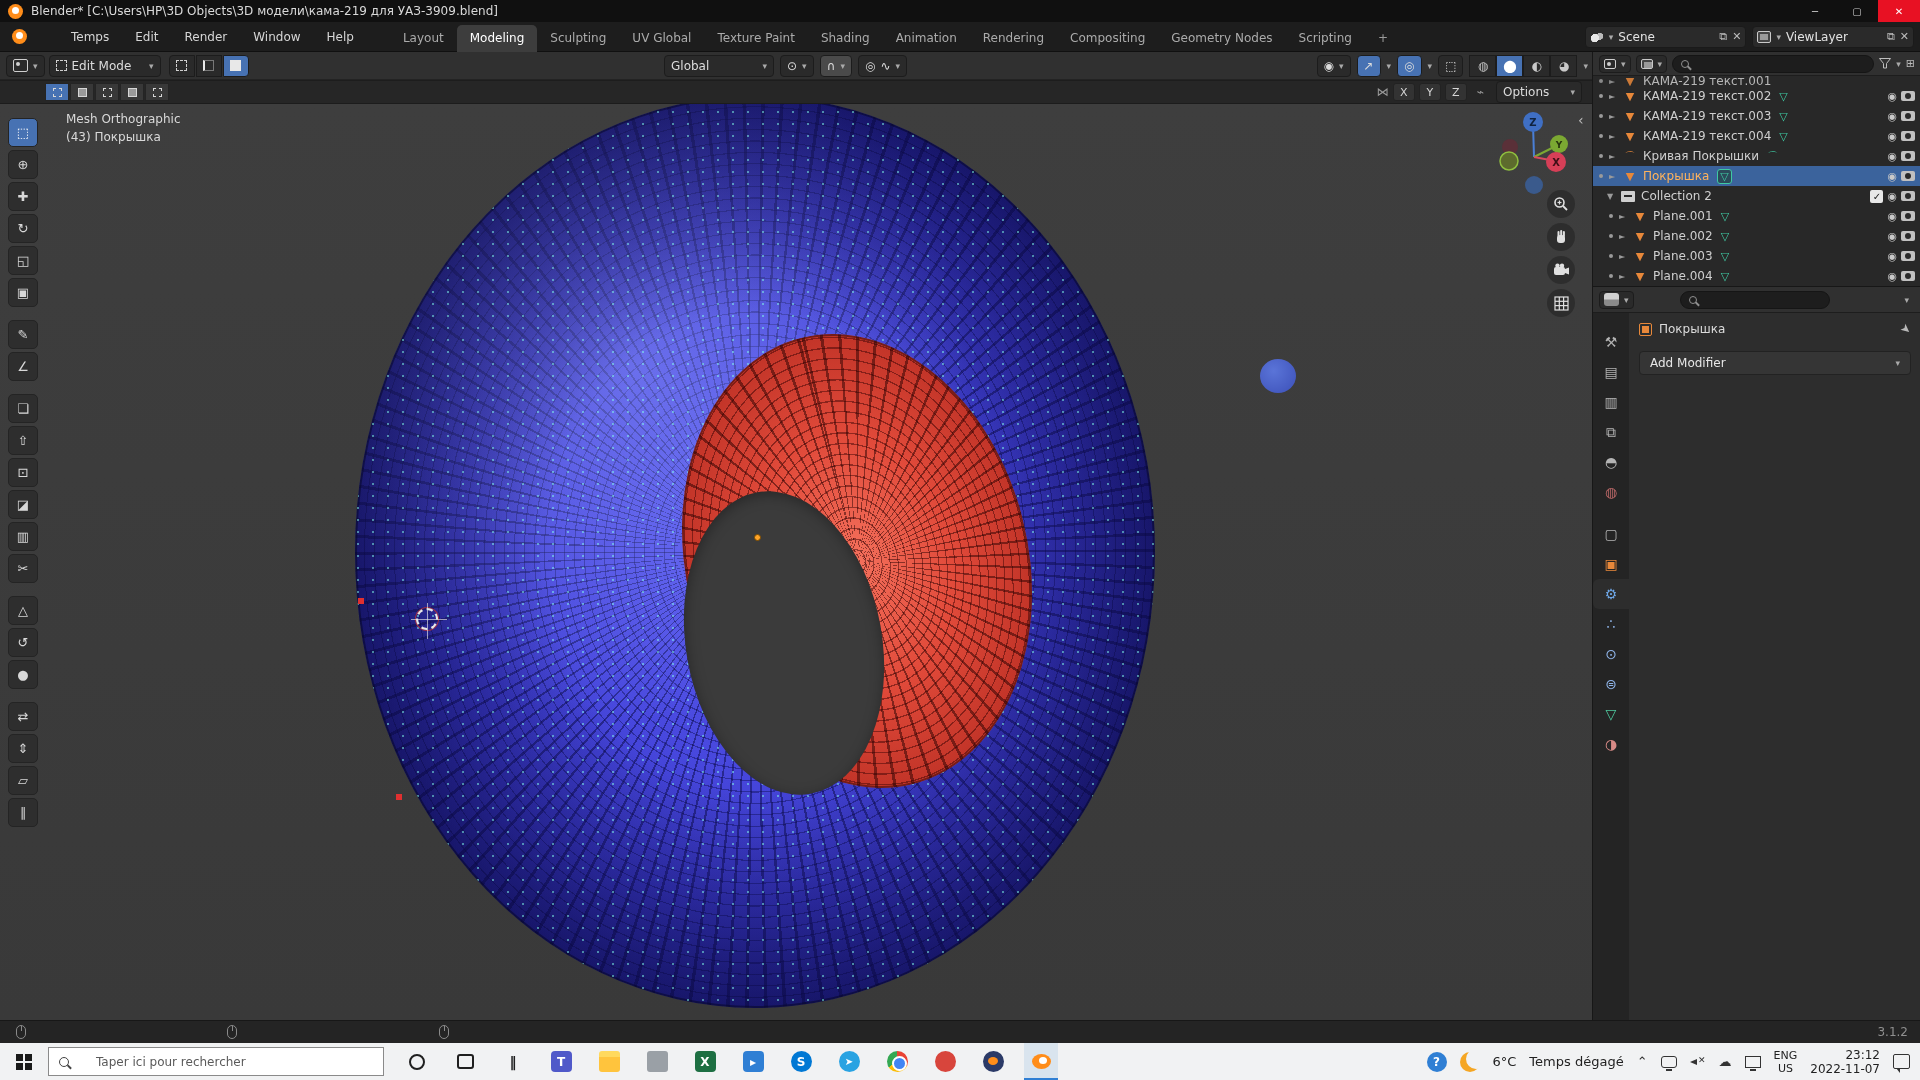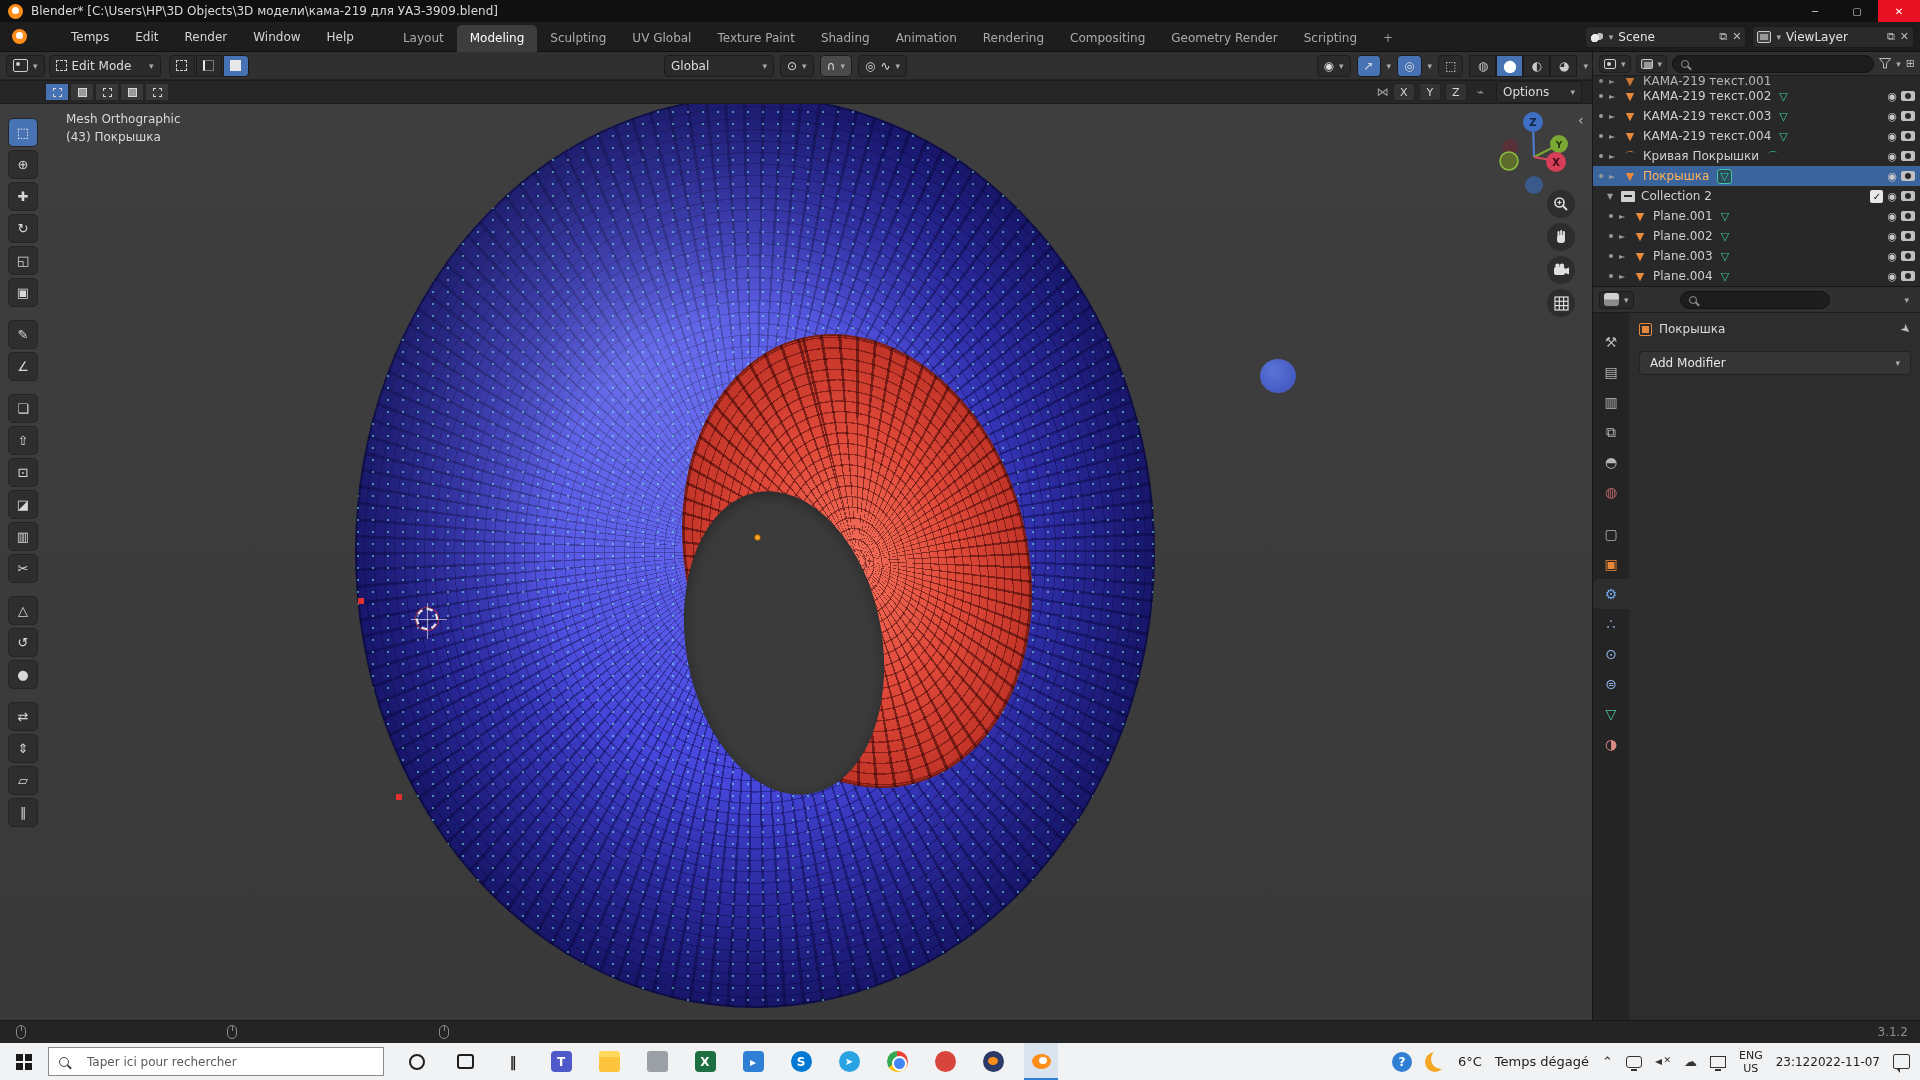--- a/index.html
+++ b/index.html
@@ -166,21 +166,21 @@
   .mouse { position:absolute; top:4px; width:10px; height:14px; border:1px solid #8a8a8a; border-radius:5px; }
   .mouse::after { content:""; position:absolute; left:4px; top:0; width:1px; height:5px; background:#8a8a8a; }
   #version { position:absolute; right:12px; top:4px; }
   
   #taskbar { position:absolute; left:0; top:1043px; width:1920px; height:37px; background:#f1f2f3;
     display:flex; align-items:center; color:#222; }
   #start-btn { width:48px; height:37px; display:flex; align-items:center; justify-content:center; }
   .win-logo { width:16px; height:16px; display:grid; grid-template-columns:7px 7px; grid-template-rows:7px 7px; gap:2px; }
   .win-logo span { background:#1a1a1a; }
   #search-box { width:336px; height:29px; background:#fff; border:1px solid #8a8a8a; display:flex;
-    align-items:center; gap:18px; padding:0 10px; color:#5a5a5a; }
+    align-items:center; gap:27px; padding:0 10px; color:#5a5a5a; }
   #search-box .mag { border-color:#444; width:10px; height:10px; } #search-box .mag::after{ background:#444; }
   #task-icons { display:flex; align-items:center; gap:14px; margin-left:16px; }
   .app { width:34px; height:37px; display:flex; align-items:center; justify-content:center; }
   .app.active-app { background:#d9e4ee; box-shadow:inset 0 -2px 0 #2f7fd4; }
   .ai { width:21px; height:21px; display:flex; align-items:center; justify-content:center;
     color:#fff; font-weight:bold; font-size:12px; border-radius:4px; }
   .app-cortana .ai { border:2.5px solid #1f1f1f; border-radius:50%; width:16px; height:16px; background:transparent; }
   .app-taskview .ai { border:2px solid #1f1f1f; border-radius:3px; background:transparent; width:17px; height:15px; }
   .app-pipes .ai { color:#1f1f1f; font-size:14px; background:transparent; }
   .app-teams .ai { background:#5059c9; }
@@ -203,21 +203,21 @@
   .help-circ { width:20px; height:20px; border-radius:50%; background:#2f7fd4; color:#fff; display:flex;
     align-items:center; justify-content:center; font-weight:bold; font-size:12px; }
   .moon { width:20px; height:20px; border-radius:50%; background:transparent; box-shadow:inset 6px -3px 0 0 #f5a623; }
   .tray-ic { color:#333; font-size:13px; }
   .spk { position:relative; width:16px; height:14px; }
   .spk::before { content:""; position:absolute; left:0; top:4px; border-top:3px solid transparent; border-bottom:3px solid transparent; border-right:7px solid #333; }
   .spk::after { content:"✕"; position:absolute; right:0; top:0; font-size:9px; color:#333; }
   .net { width:16px; height:12px; border:1.5px solid #333; position:relative; }
   .net::after { content:""; position:absolute; left:4px; bottom:-4px; width:6px; height:2px; background:#333; }
   .lang { display:flex; flex-direction:column; align-items:center; font-size:11px; line-height:13px; }
-  .clock { display:flex; flex-direction:row; align-items:flex-end; font-size:12px; line-height:14px; }
+  .clock { display:flex; flex-direction:column; align-items:flex-end; font-size:12px; line-height:14px; }
   .notif { width:17px; height:15px; border:1.5px solid #333; border-radius:2px; position:relative; }
   .notif::after { content:""; position:absolute; left:2px; bottom:-5px; border-left:4px solid transparent; border-right:0 solid transparent; border-top:5px solid #333; }
 </style>
 </head>
 <body>
 
 <div id="titlebar">
   <span class="blogo"></span>
   <span id="title-text">Blender* [C:\Users\HP\3D Objects\3D модели\кама-219 для УАЗ-3909.blend]</span>
   <div id="win-controls">
@@ -241,21 +241,21 @@
 
   <span class="ws-tab">Layout</span>
       <span class="ws-tab active">Modeling</span>
       <span class="ws-tab">Sculpting</span>
       <span class="ws-tab">UV Global</span>
       <span class="ws-tab">Texture Paint</span>
       <span class="ws-tab">Shading</span>
       <span class="ws-tab">Animation</span>
       <span class="ws-tab">Rendering</span>
       <span class="ws-tab">Compositing</span>
-      <span class="ws-tab">Geometry Render</span>
+      <span class="ws-tab">Geometry Nodes</span>
       <span class="ws-tab">Scripting</span>
       <span class="ws-tab add">+</span>
     </div>
   <div id="topbar-right">
     <div class="id-block">
       <span class="scene-ic"></span>
       <span class="chev">▾</span>
       <span class="name">Scene</span>
       <span class="mini-ic">⧉</span>
       <span class="mini-ic">✕</span>

